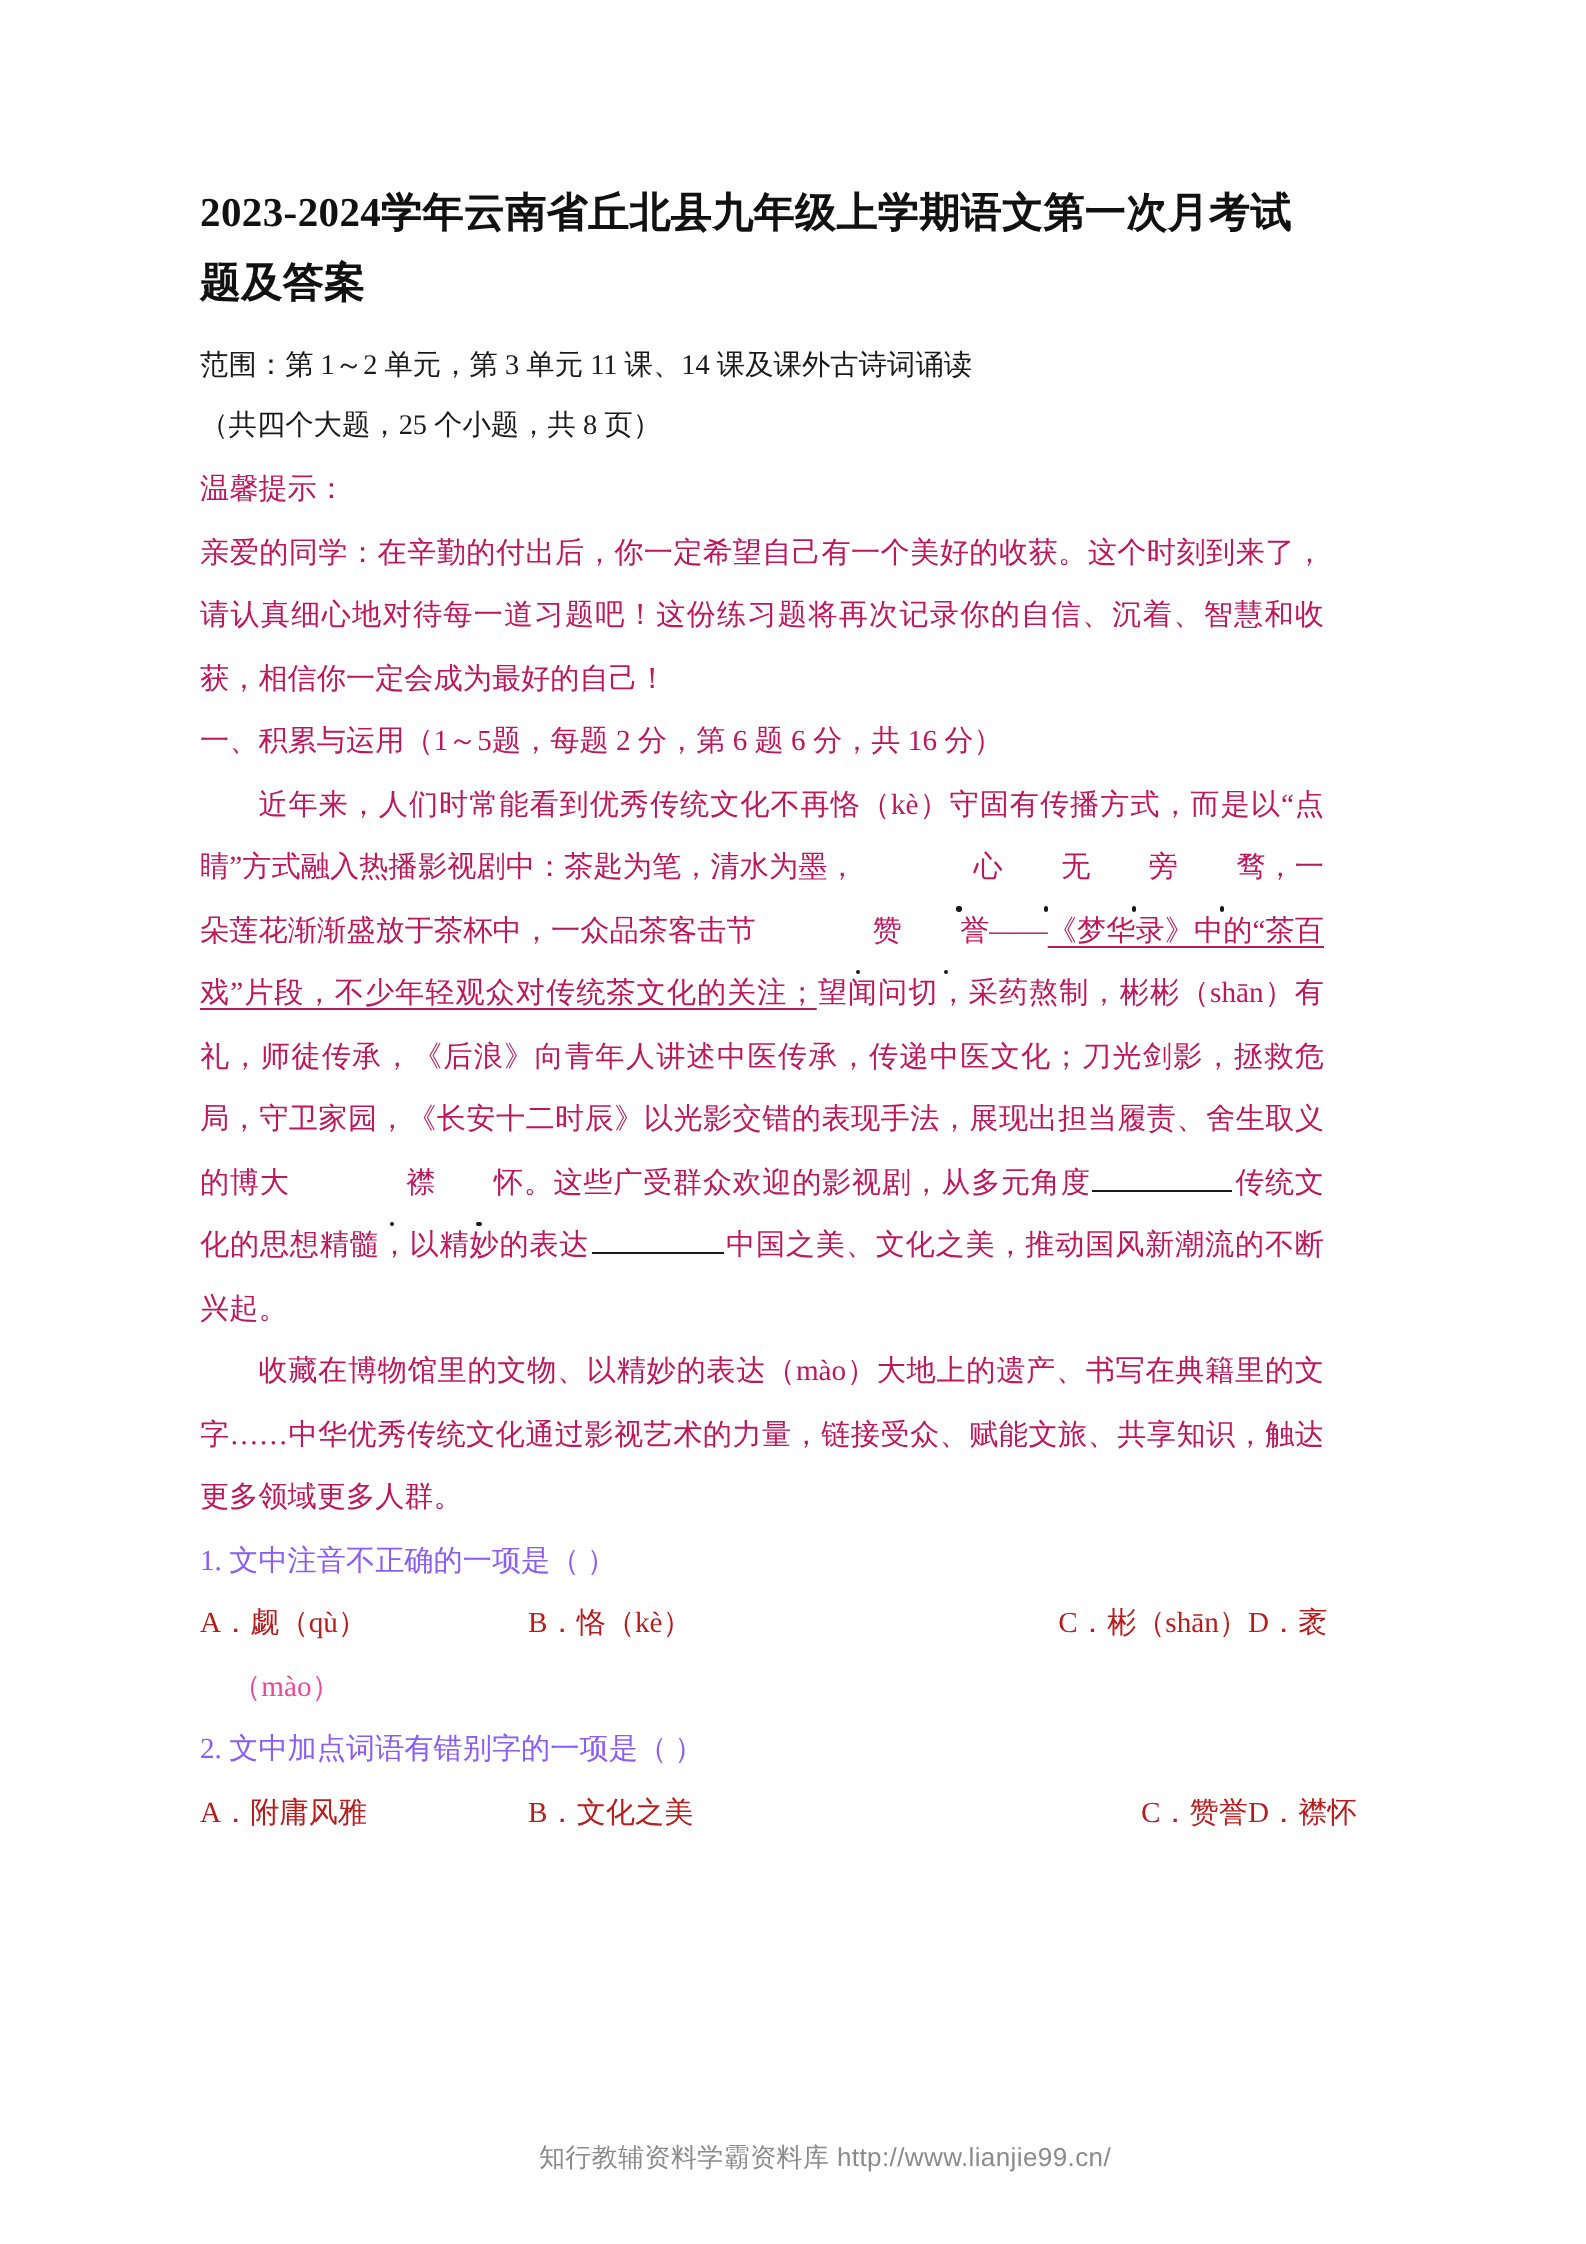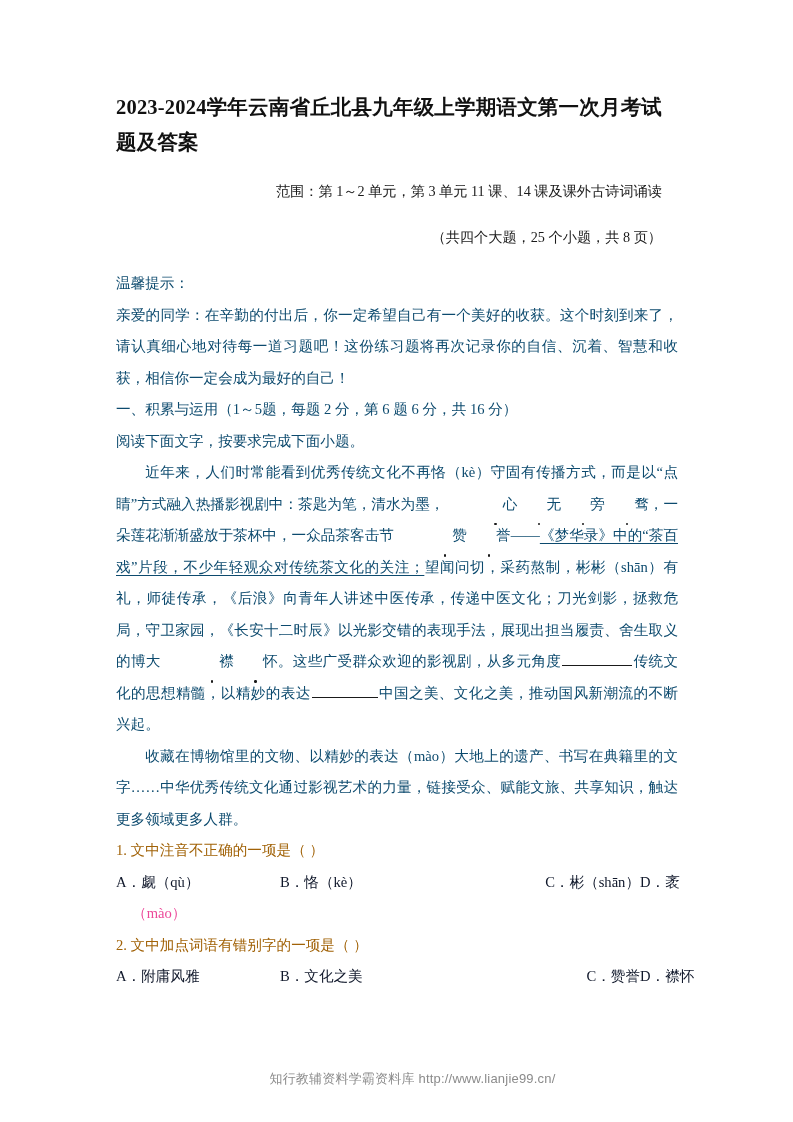--- a/index.html
+++ b/index.html
@@ -18,54 +18,54 @@
   }
   .page {
     position: absolute;
     left: 0; top: 0;
     width: 793px;
     height: 1122px;
     background: #fff;
   }
   .content {
     position: absolute;
-    left: 116px;
+    left: 100px;
     top: 90px;
     width: 562px;
   }
 
   
   .doc-title {
     font-size: 20.5px;
     font-weight: 700;
     line-height: 35px;
     letter-spacing: 0.2px;
     margin: 0 0 8px 0;
     text-align: left;
     color: #111;
   }
 
   
   .subtitle {
-    text-align: right;
+    text-align: left;
     font-size: 14.2px;
     line-height: 30px;
-    margin: 16px;
+    margin: 0;
     color: #1a1a1a;
   }
   .subtitle.sub2 { font-size: 14.2px; }
 
   
   .para {
     font-size: 14.6px;
     line-height: 31.5px;
     margin: 0;
     text-align: justify;
     text-justify: inter-ideograph;
-    color: #0c4a6e;
+    color: #be185d;
   }
   .para.indent { text-indent: 2em; }
   .gap-top-s { margin-top: 2px; }
 
   
   .dotted {
     position: relative;
     display: inline-block;
   }
   .dotted > span.ch {
@@ -101,28 +101,28 @@
   .blank.w1 { width: 62px; }
   .blank.w2 { width: 76px; }
   .blank.w3 { width: 70px; }
   .blank.w4 { width: 66px; }
 
   
   .question {
     font-size: 14.6px;
     line-height: 31.5px;
     margin: 0;
-    color: #a16207;
+    color: #8b5cf6;
   }
   .options {
     display: flex;
     font-size: 14.6px;
     line-height: 31.5px;
     margin: 0;
-    color: #0f172a;
+    color: #b91c1c;
   }
   .options .opt { flex: 0 0 auto; }
   .options .opt.o1 { width: 164px; }
   .options .opt.o2 { width: 190px; }
   .options .opt.o3 { width: 170px; text-align: right; }
   .options .opt.o4 { width: auto; }
   .opt-cont {
     font-size: 14.6px;
     line-height: 31.5px;
     margin: 0;
@@ -152,21 +152,20 @@
 
     <h1 class="doc-title">2023-2024学年云南省丘北县九年级上学期语文第一次月考试题及答案</h1>
 
     <p class="subtitle">范围：第 1～2 单元，第 3 单元 11 课、14 课及课外古诗词诵读</p>
     <p class="subtitle sub2">（共四个大题，25 个小题，共 8 页）</p>
 
     <p class="para gap-top-s">温馨提示：</p>
     <p class="para">亲爱的同学：在辛勤的付出后，你一定希望自己有一个美好的收获。这个时刻到来了，请认真细心地对待每一道习题吧！这份练习题将再次记录你的自信、沉着、智慧和收获，相信你一定会成为最好的自己！</p>
 
     <p class="para">一、积累与运用（1～5题，每题 2 分，第 6 题 6 分，共 16 分）</p>
-    <p class="para">阅读下面文字，按要求完成下面小题。</p>
 
 
     <p class="para indent"><span>近年来，人们时常能看到优秀传统文化不再恪（kè）守固有传播方式，而是以“点睛”方式融入热播影视剧中：茶匙为笔，清水为墨，</span><span class="dotted"><span class="ch">心</span><span class="ch">无</span><span class="ch">旁</span><span class="ch">骛</span></span><span>，一朵莲花渐渐盛放于茶杯中，一众品茶客击节</span><span class="dotted"><span class="ch">赞</span><span class="ch">誉</span></span><span>——</span><span class="uline">《梦华录》中的“茶百戏”片段，不少年轻观众对传统茶文化的关注；</span><span>望闻问切，采药熬制，彬彬（shān）有礼，师徒传承，《后浪》向青年人讲述中医传承，传递中医文化；刀光剑影，拯救危局，守卫家园，《长安十二时辰》以光影交错的表现手法，展现出担当履责、舍生取义的博大</span><span class="dotted"><span class="ch">襟</span><span class="ch">怀</span></span><span>。这些广受群众欢迎的影视剧，从多元角度</span><span class="blank w3"></span><span>传统文化的思想精髓，以精妙的表达</span><span class="blank w4"></span><span>中国之美、文化之美，推动国风新潮流的不断兴起。</span></p>
 
     <p class="para indent">收藏在博物馆里的文物、以精妙的表达（mào）大地上的遗产、书写在典籍里的文字……中华优秀传统文化通过影视艺术的力量，链接受众、赋能文旅、共享知识，触达更多领域更多人群。</p>
 
     <p class="question gap-top-s"><span>1.</span>&nbsp;<span>文中注音不正确的一项是（     ）</span></p>
     <div class="options">
       <span class="opt o1">A．觑（qù）</span>
       <span class="opt o2">B．恪（kè）</span>

